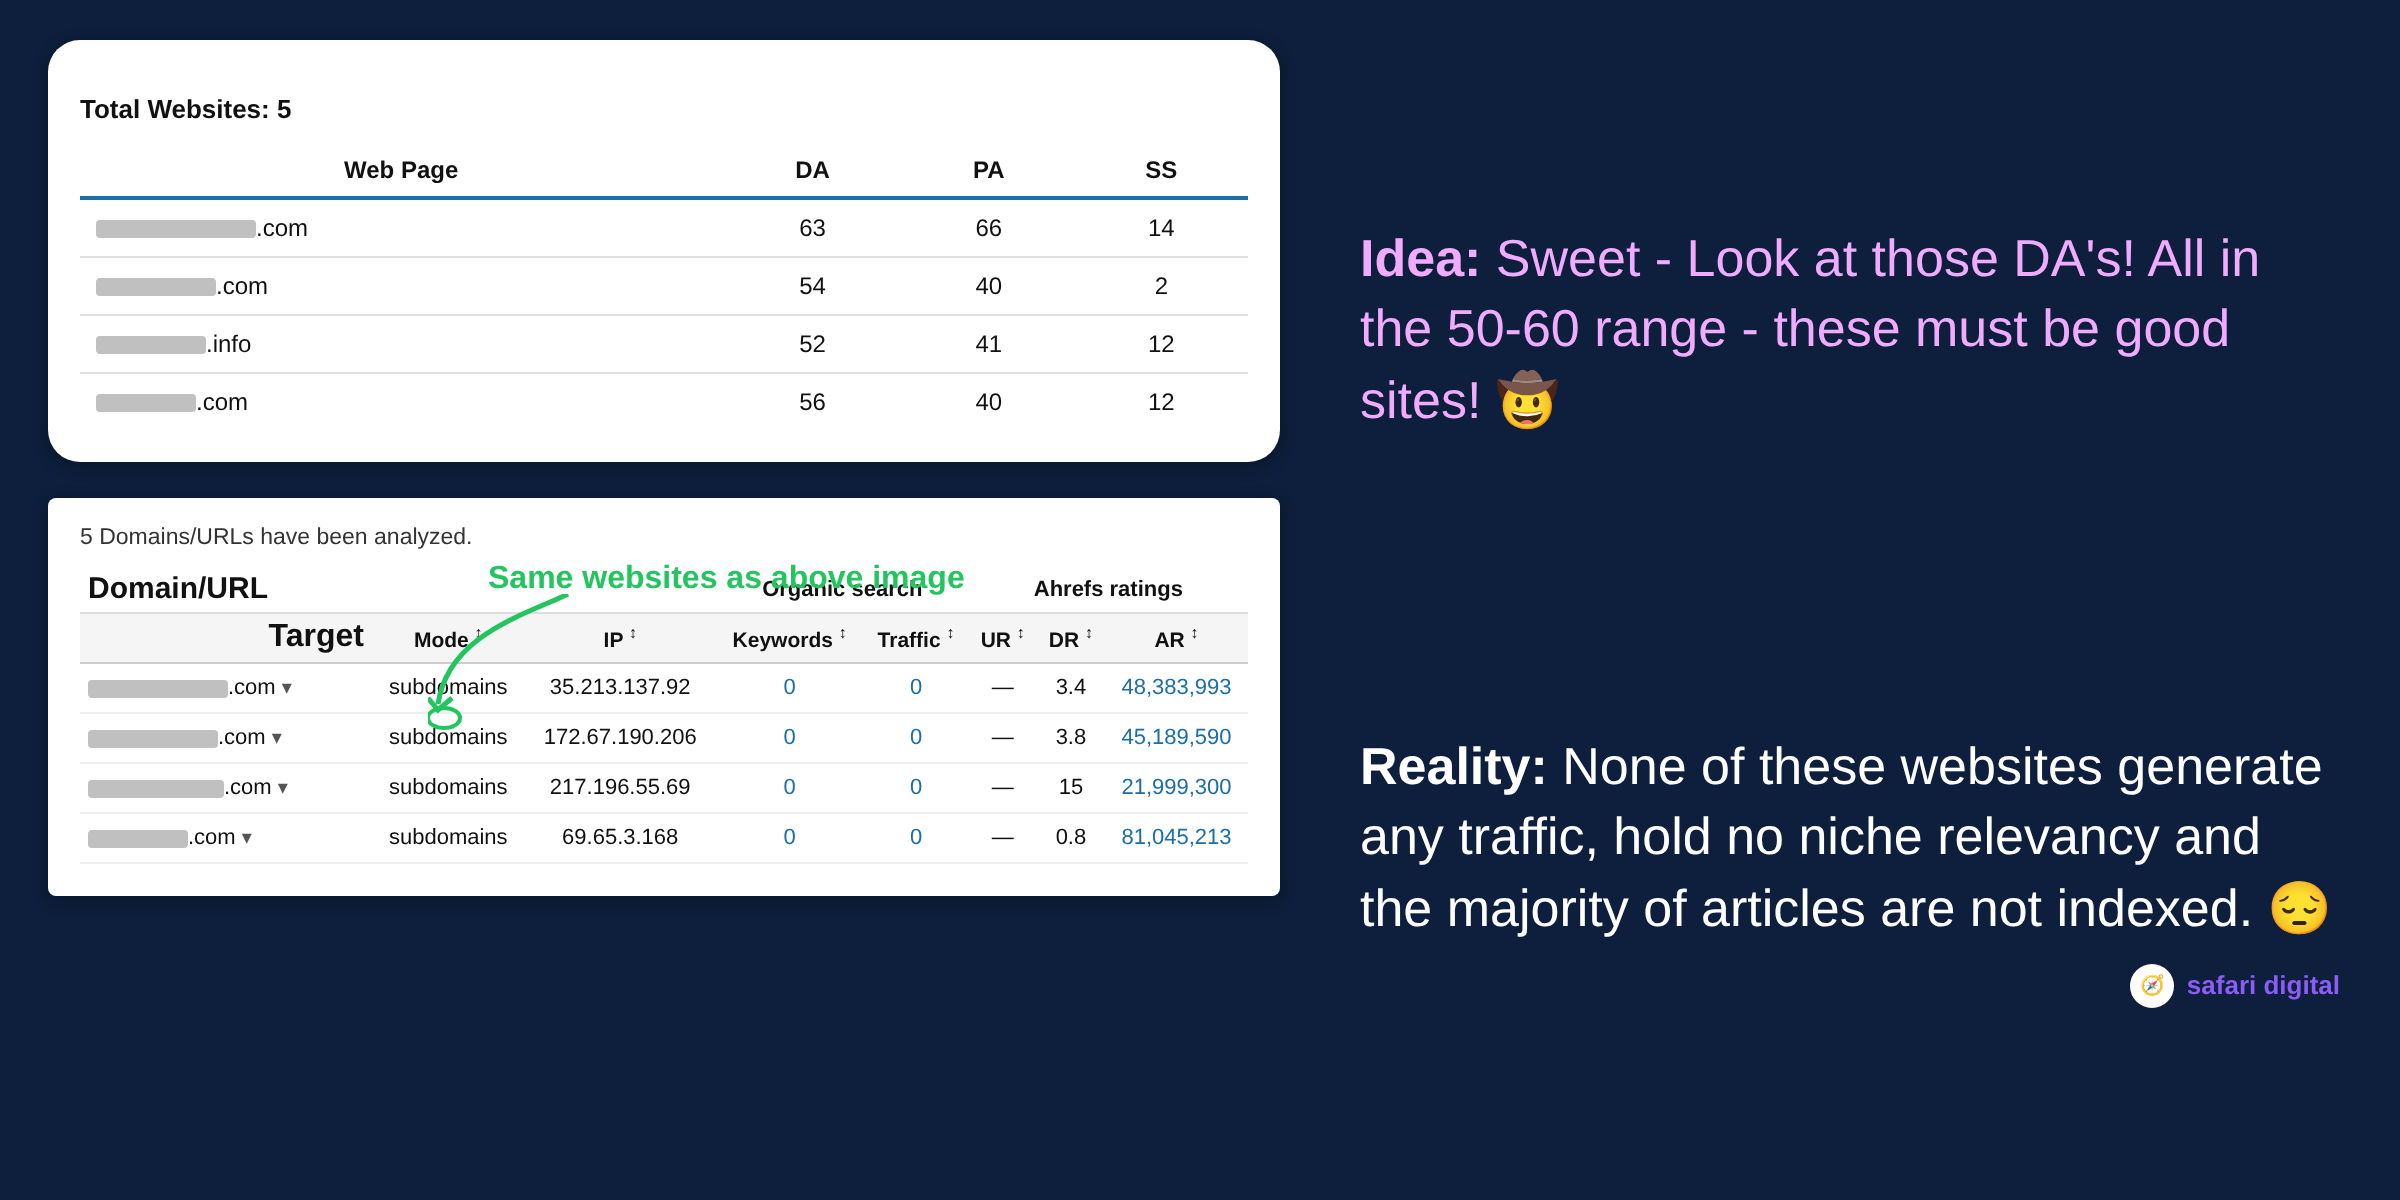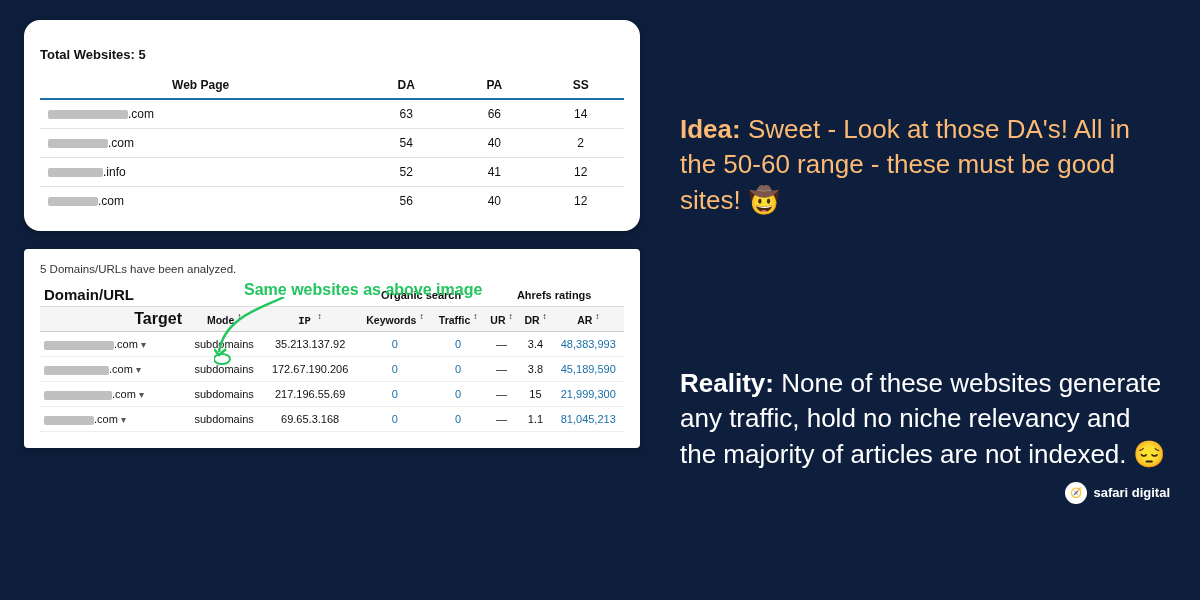--- a/index.html
+++ b/index.html
@@ -141,21 +141,21 @@
       font-weight: bold;
       white-space: nowrap;
     }
     .arrow-svg {
       position: absolute;
       top: 8px;
       left: 30px;
     }
     .idea-text {
       font-size: 26px;
-      color: #fdba74;
+      color: #f0abfc;
       line-height: 1.35;
       margin-bottom: 0;
     }
     .idea-text strong {
       font-weight: 900;
     }
     .reality-text {
       font-size: 26px;
       color: #ffffff;
       line-height: 1.35;
@@ -187,21 +187,21 @@
       background: #ffffff;
       border-radius: 50%;
       display: flex;
       align-items: center;
       justify-content: center;
       font-size: 10px;
       font-weight: bold;
       color: #0d1f3c;
     }
     .safari-name {
-      color: #ffffff;
+      color: #8b5cf6;
       font-size: 13px;
       font-weight: bold;
     }
     .blurred-url {
       display: inline-block;
       background: #c0c0c0;
       height: 9px;
       border-radius: 2px;
       vertical-align: middle;
     }
@@ -275,21 +275,21 @@
     <table class="analysis-table">
       <thead>
         <tr>
           <th colspan="3" class="col-span-label" style="font-weight:bold; padding:3px 4px; font-size:15px;">Domain/URL</th>
           <th colspan="2" class="group-header" style="font-size:11px;">Organic search</th>
           <th colspan="3" class="group-header" style="font-size:11px;">Ahrefs ratings</th>
         </tr>
         <tr style="background:#f5f5f5;">
           <th style="text-align:right; padding:3px 4px; font-size:16px; width:25%;">Target</th>
           <th style="padding:3px 4px; font-size:10.5px;">Mode <sup>↕</sup></th>
-          <th style="padding:3px 4px; font-size:10.5px;font-family:Liberation Mono, monospace;">IP <sup>↕</sup></th>
+          <th style="padding:3px 4px; font-size:10.5px;">IP <sup>↕</sup></th>
           <th style="padding:3px 4px; font-size:10.5px;">Keywords <sup>↕</sup></th>
           <th style="padding:3px 4px; font-size:10.5px;">Traffic <sup>↕</sup></th>
           <th style="padding:3px 4px; font-size:10.5px;">UR <sup>↕</sup></th>
           <th style="padding:3px 4px; font-size:10.5px;">DR <sup>↕</sup></th>
           <th style="padding:3px 4px; font-size:10.5px;">AR <sup>↕</sup></th>
         </tr>
       </thead>
       <tbody id="analysis-table-body">
       <tr>
     <td style="white-space:nowrap;">
@@ -333,21 +333,21 @@
           <tr>
     <td style="white-space:nowrap;">
       <span class="blurred-url" style="width:50px;">&nbsp;</span><span>.com</span>
       <span style="color:#555;font-size:10px;">▾</span>
     </td>
     <td>subdomains</td>
     <td>69.65.3.168</td>
     <td style="color:#1a6fa8;">0</td>
     <td style="color:#1a6fa8;">0</td>
     <td>—</td>
-    <td>1.1</td>
+    <td>0.8</td>
     <td style="color:#1a6fa8;">81,045,213</td>
   </tr>
         </tbody>
     </table>
   </div>
 </div>
 
 <div class="right-column">
   <div class="right-top">
     <p class="idea-text">

